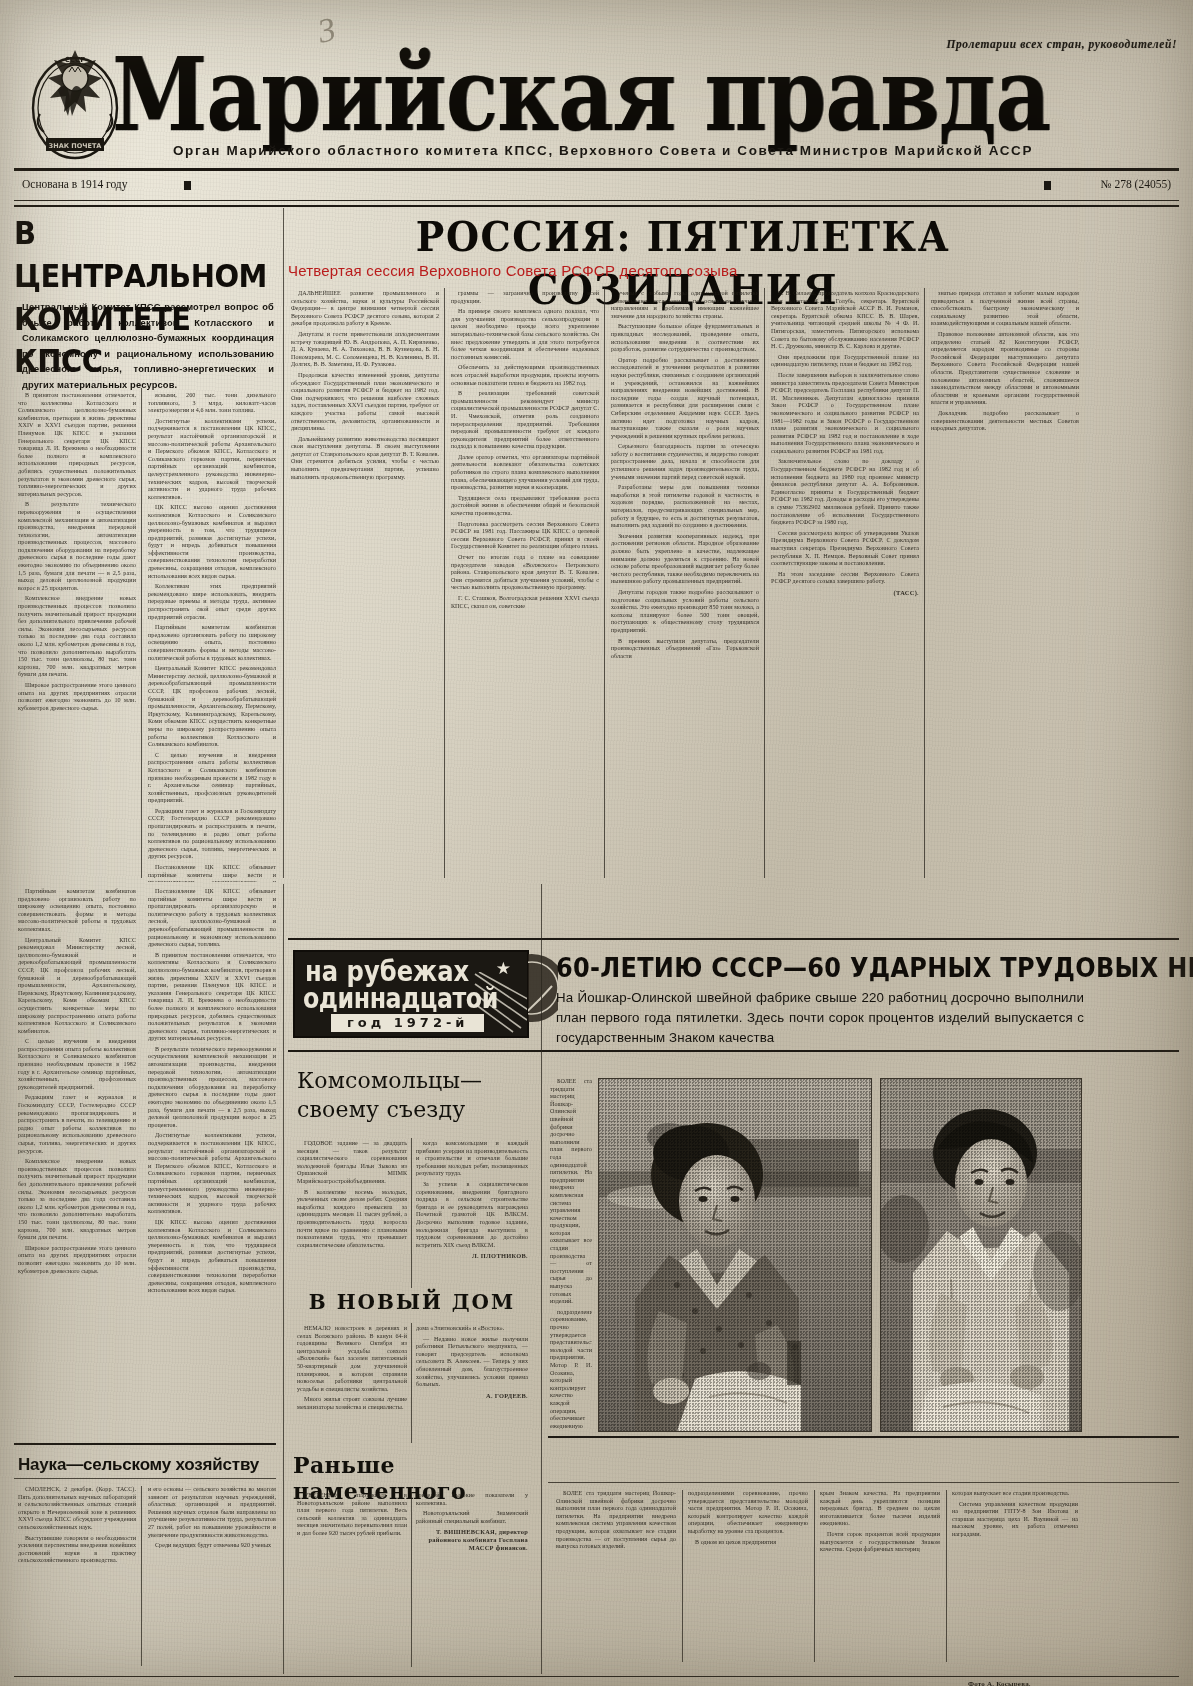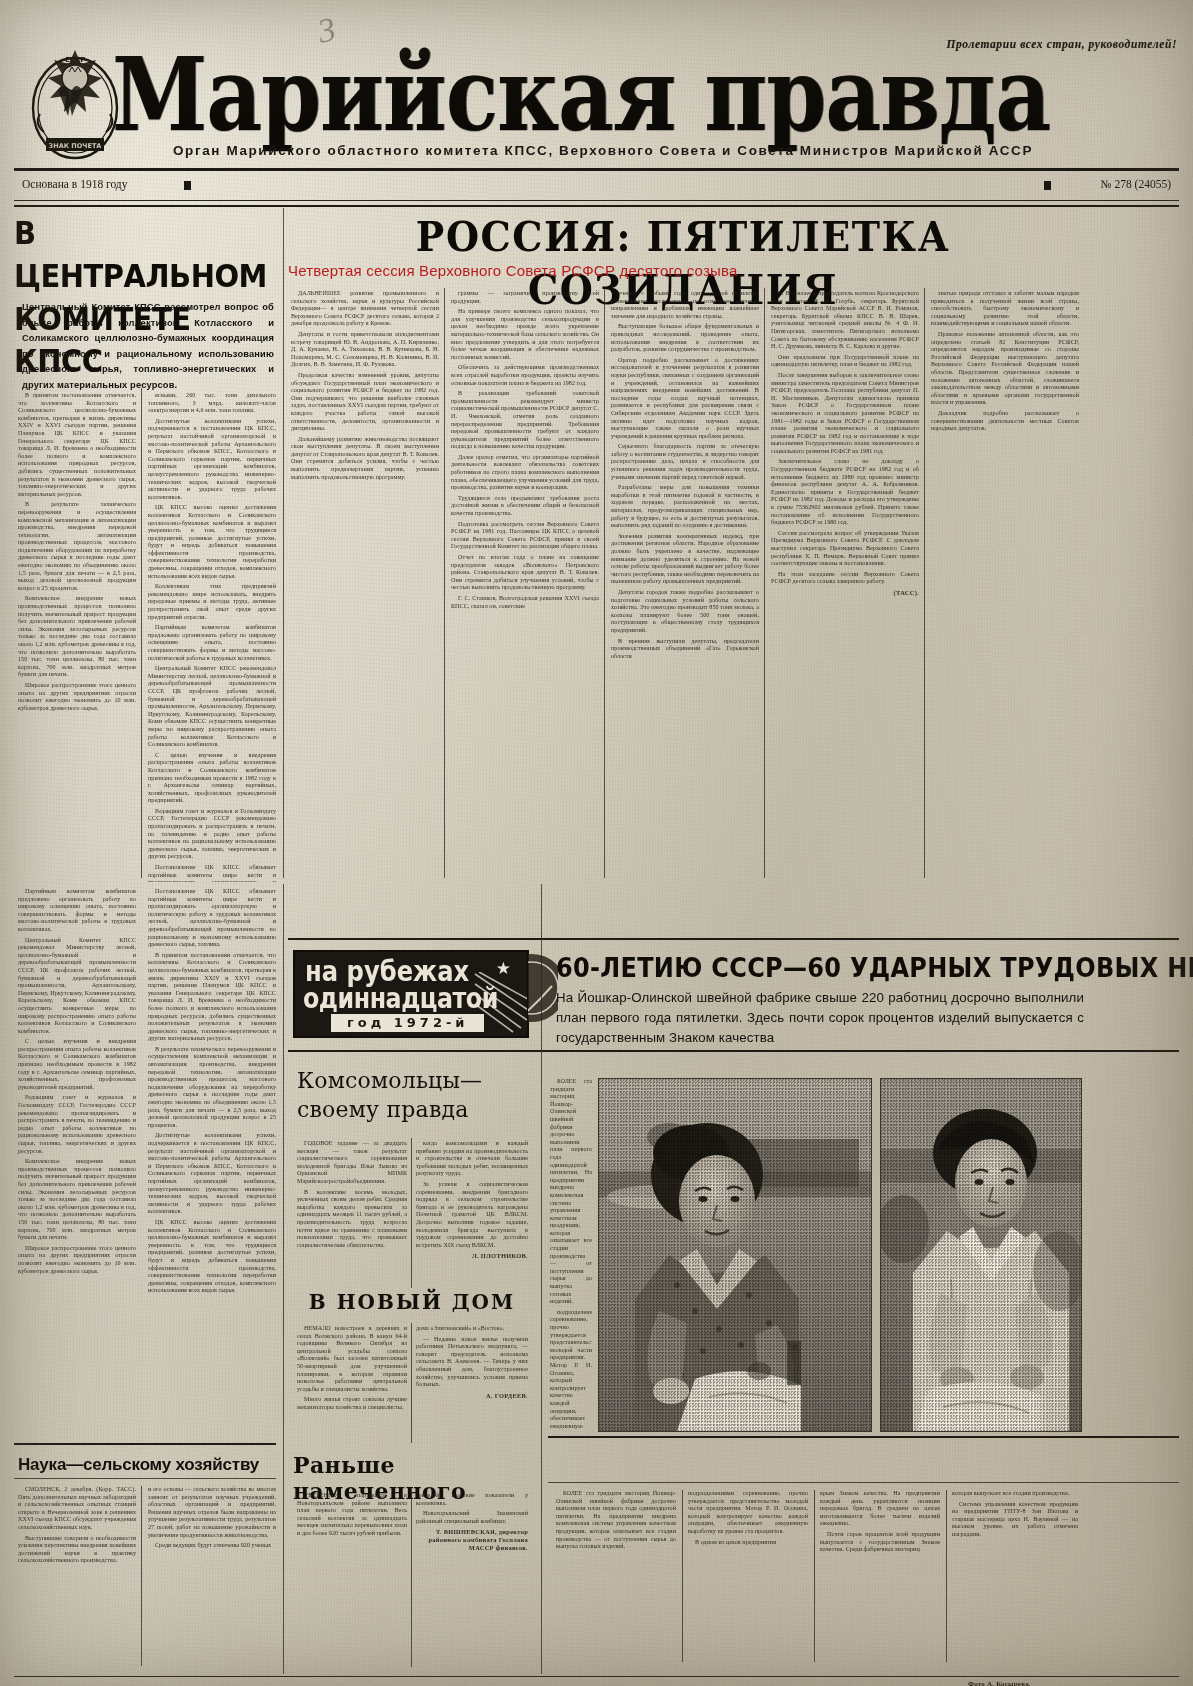--- a/index.html
+++ b/index.html
@@ -216,21 +216,21 @@
       <text x="49" y="106" font-size="6.5" text-anchor="middle" fill="#cfc9ba" font-family="DejaVu Sans, sans-serif" font-weight="bold">ЗНАК ПОЧЕТА</text>
       <path d="M14 72 q-6 10 4 18 M84 72 q6 10 -4 18" stroke="#191610" stroke-width="2" fill="none"></path>
     </svg>
   </div>
 
   <div class="mast-title">Марийская правда</div>
   <div class="mast-sub">Орган Марийского областного комитета КПСС, Верховного Совета и Совета Министров Марийской АССР</div>
 
   <div class="rule-thick" style="top:168px;"></div>
   <div class="infobar">
-    <span class="left">Основана в 1918 году</span>
+    <span class="left">Основана в 1914 году</span>
     <span class="left" style="left:170px;top:3px;"><span class="sq"></span></span>
     <span class="right">№ 278 (24055)</span>
     <span class="right" style="right:128px;top:3px;"><span class="sq"></span></span>
   </div>
   <div class="rule-thin" style="top:200px;"></div>
   <div class="hrule2" style="left:14px;right:14px;top:205px;"></div>
 
   <div class="hl-ck">В ЦЕНТРАЛЬНОМ КОМИТЕТЕ КПСС</div>
   <div class="hl-russia">РОССИЯ: ПЯТИЛЕТКА СОЗИДАНИЯ</div>
   <div class="hl-russia-sub">Четвертая сессия Верховного Совета РСФСР десятого созыва</div>
@@ -329,21 +329,21 @@
     </svg>
   </div>
 
   <div class="banner-hl">60-ЛЕТИЮ СССР—60 УДАРНЫХ ТРУДОВЫХ НЕДЕЛЬ</div>
   <div class="banner-txt">На Йошкар-Олинской швейной фабрике свыше 220 работниц досрочно выполнили план первого года пятилетки. Здесь почти сорок процентов изделий выпускается с государственным Знаком качества</div>
 
   <div class="hrule2" style="left:288px;right:14px;top:1050px;"></div>
   <div class="vrule" style="left:283px;top:884px;height:790px;"></div>
   <div class="vrule" style="left:541px;top:884px;height:790px;"></div>
 
-  <div class="hl-komsomol">Комсомольцы— своему правда</div>
+  <div class="hl-komsomol">Комсомольцы— своему съезду</div>
   <div class="col" style="left:297px;top:1140px;width:110px;height:150px;">
     <p>ГОДОВОЕ задание — за двадцать месяцев — таков результат социалистического соревнования молодежной бригады Ильи Зыкова из Оршанской МПМК Марийскоагростройобъединения.</p>
     <p>В коллективе восемь молодых, увлеченных своим делом ребят. Средняя выработка каждого превысила за одиннадцать месяцев 11 тысяч рублей, а производительность труда возросла почти вдвое по сравнению с плановыми показателями труда, что превышает социалистические обязательства.</p>
   </div>
   <div class="col" style="left:416px;top:1140px;width:112px;height:160px;">
     <p>когда комсомольцами и каждый прибавил усердия на производительность и строительстве и отвечали большие требования молодых ребят, посвященных результату труда.</p>
     <p>За успехи в социалистическом соревновании, внедрении бригадного подряда в сельском строительстве бригада и ее руководитель награждена Почетной грамотой ЦК ВЛКСМ. Досрочно выполнив годовое задание, молодежная бригада выступила в трудовом соревновании до достойно встретить XIX съезд ВЛКСМ.</p>
     <p class="byline">Л. ПЛОТНИКОВ.</p>
   </div>
   <div class="vrule" style="left:411px;top:1138px;height:150px;"></div>

